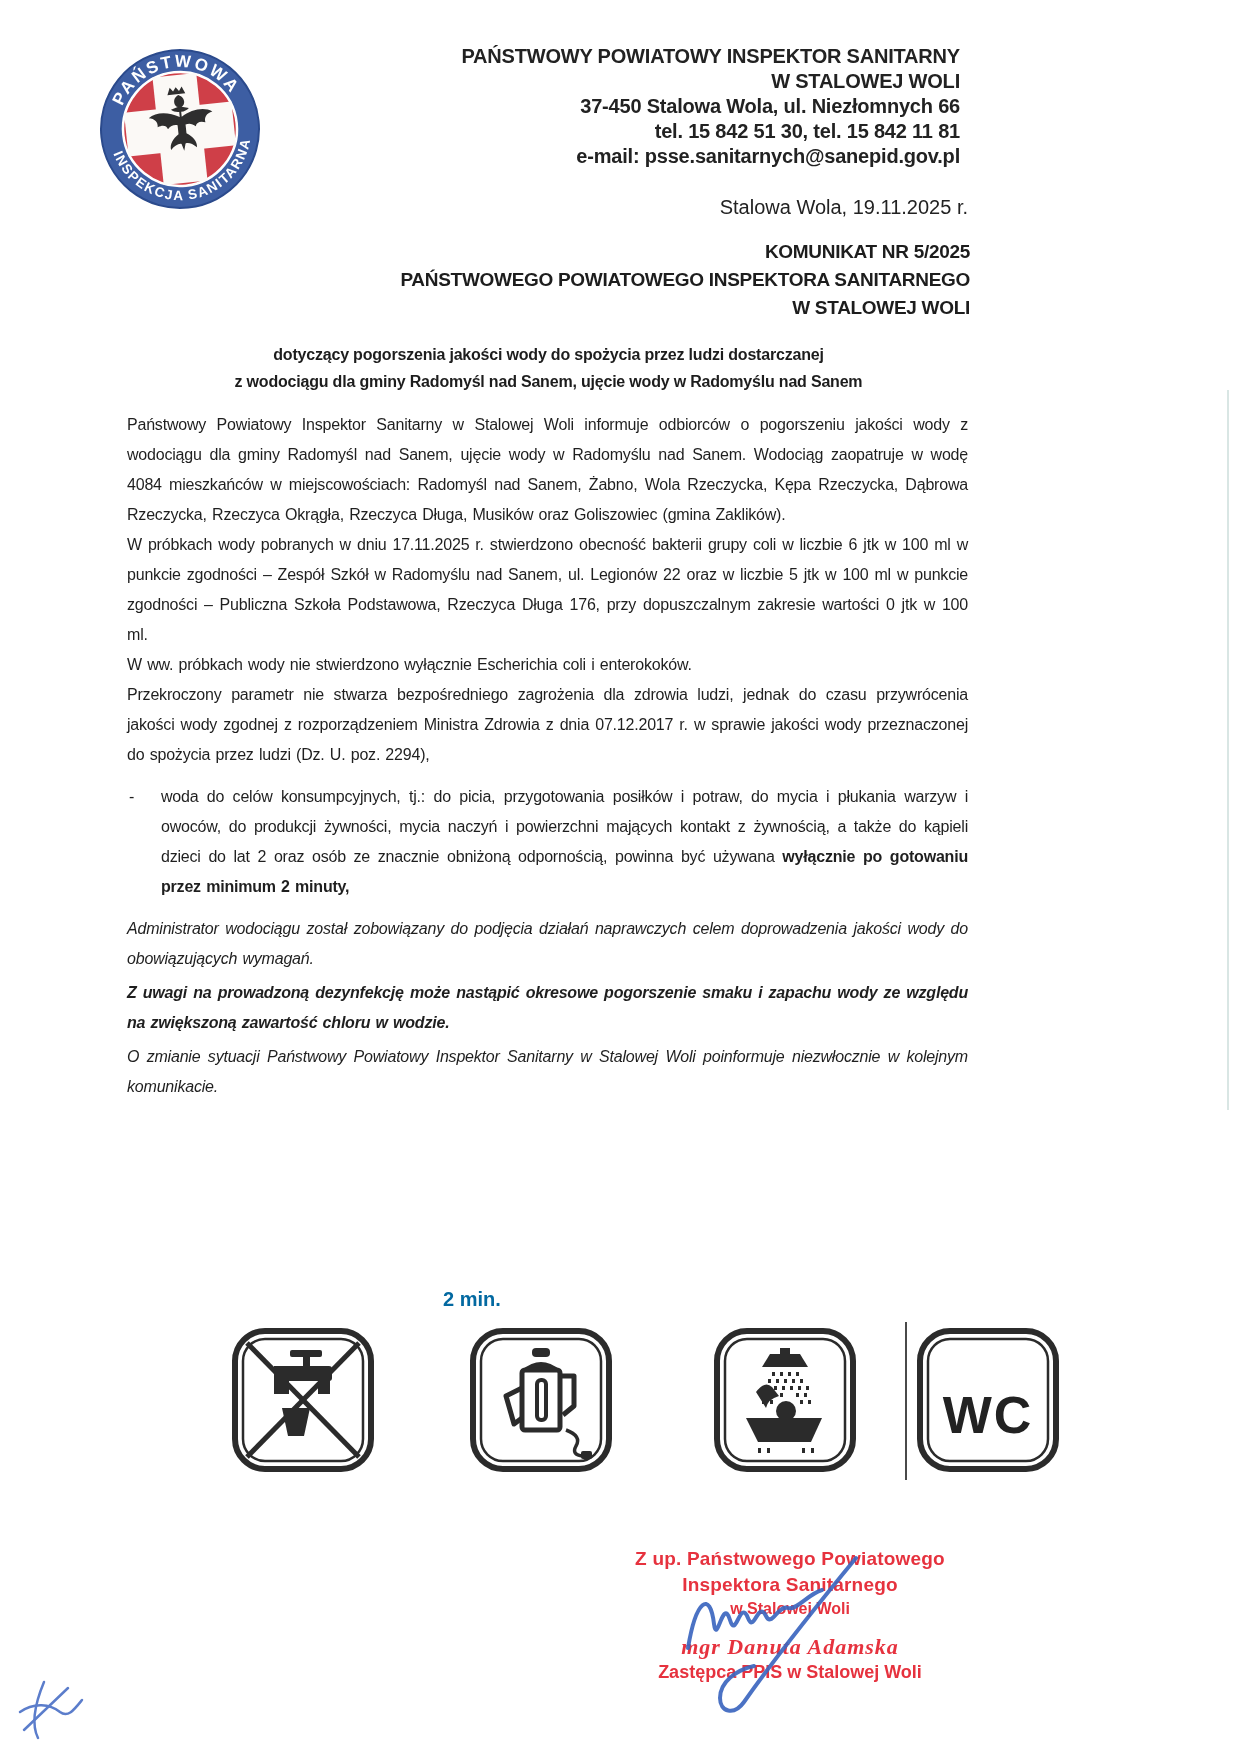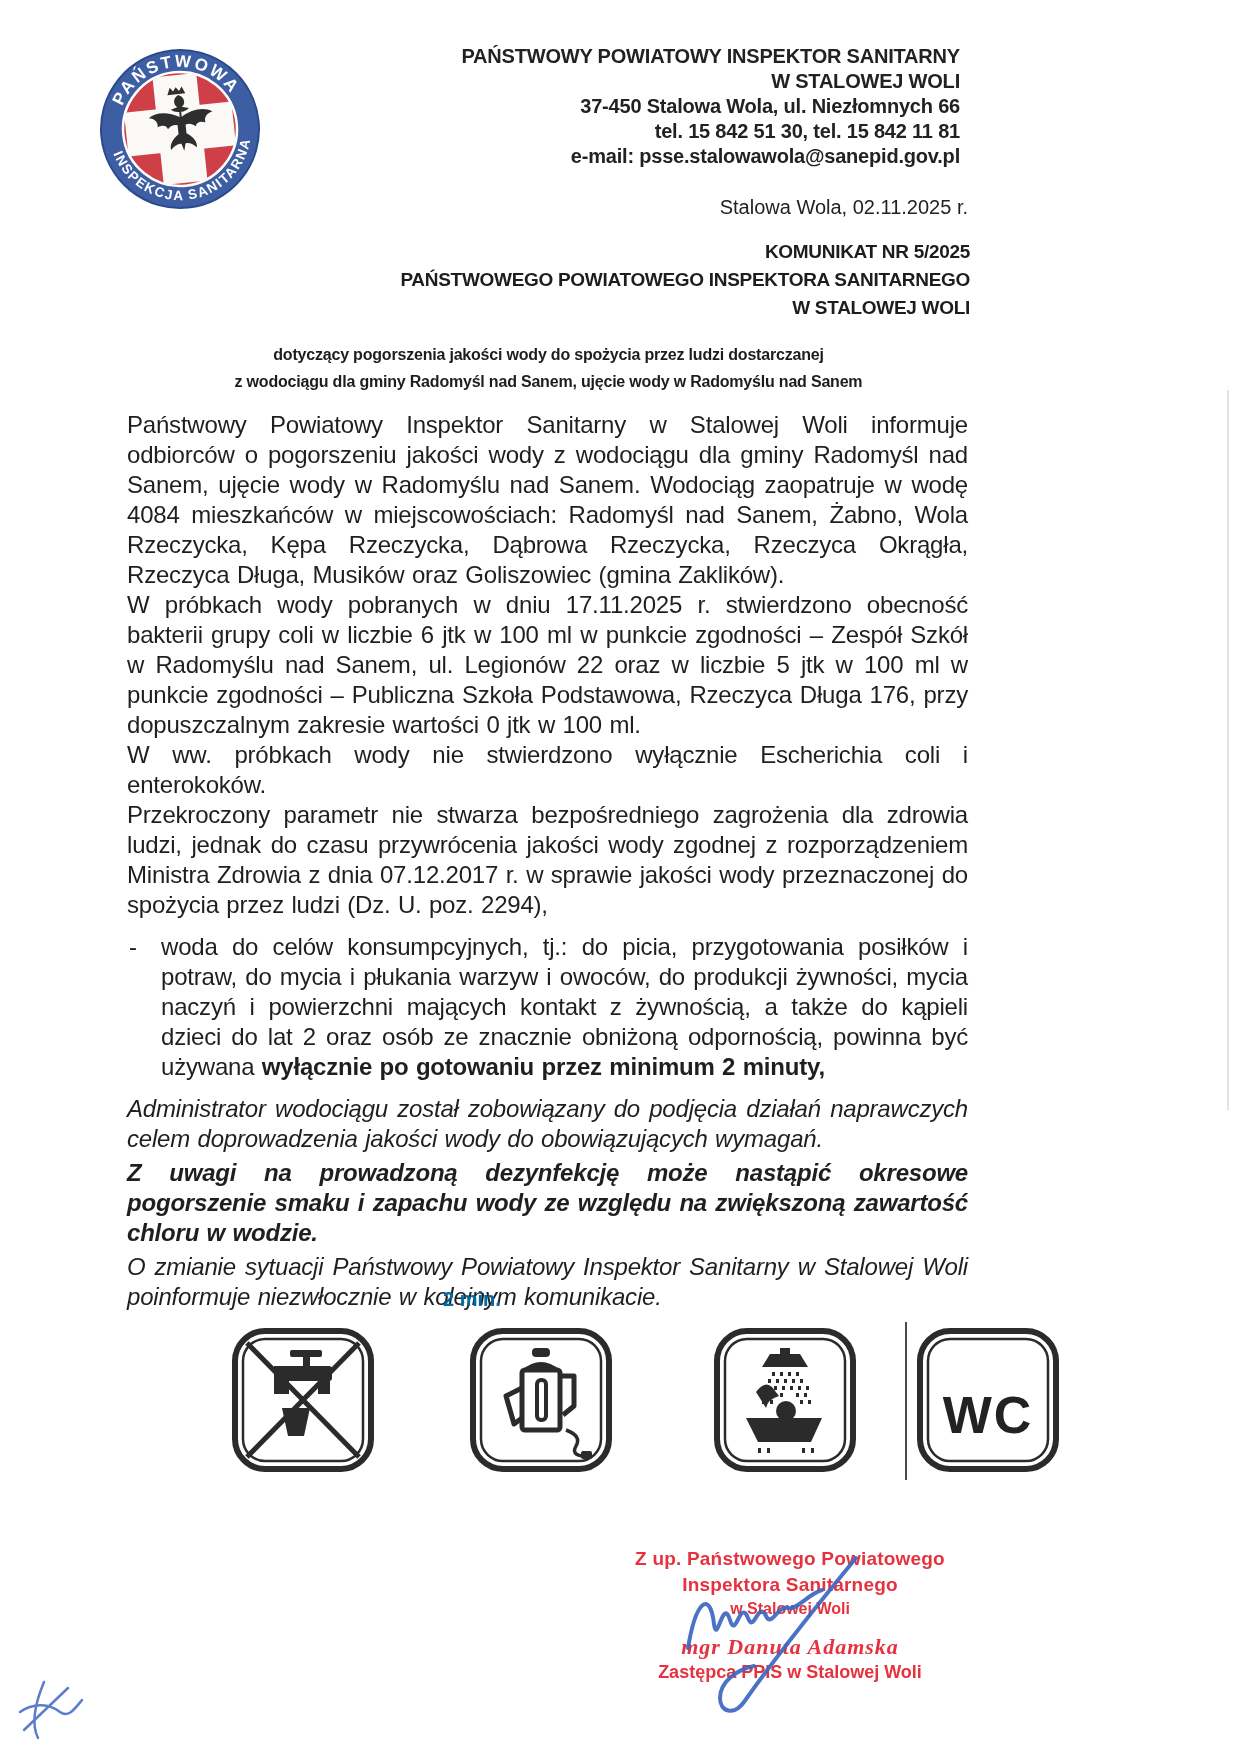--- a/index.html
+++ b/index.html
@@ -13,21 +13,21 @@
   .logo-wrap{position:absolute;left:98px;top:46px;width:164px;height:166px;transform:rotate(-6deg);}
   .header-block{position:absolute;left:280px;top:44px;width:680px;text-align:right;
     font-weight:700;font-size:20px;line-height:25px;letter-spacing:-0.2px;color:#222;}
   .date-line{position:absolute;left:560px;top:196px;width:408px;text-align:right;font-size:20px;color:#222;}
   .title-block{position:absolute;left:127px;top:238px;width:843px;text-align:right;
     font-weight:700;font-size:19px;line-height:28px;letter-spacing:-0.3px;color:#1d1d1d;}
   .subject-block{position:absolute;left:117px;top:341px;width:863px;text-align:center;
     font-weight:700;font-size:16px;line-height:27px;letter-spacing:-0.2px;color:#1d1d1d;}
   
   .body-block{position:absolute;left:127px;top:410px;width:841px;
-    font-size:24px;line-height:30px;text-align:justify;letter-spacing:-0.2px;word-spacing:1px;color:#1f1f1f;}
+    font-size:16px;line-height:30px;text-align:justify;letter-spacing:-0.2px;word-spacing:1px;color:#1f1f1f;}
   .body-block p{margin:0;}
   .body-block p.sp{margin-top:4px;font-style:italic;}
   .bullet{position:relative;padding-left:34px;margin-top:12px;}
   .bullet .marker{position:absolute;left:2px;top:0;}
   .b{font-weight:700;}
   
   .boil-label{position:absolute;left:443px;top:1288px;font-weight:700;font-size:20px;color:#0369a1;}
   .picto{position:absolute;top:1326px;width:146px;height:148px;}
   .picto.p1{left:230px;}
   .picto.p2{left:468px;}
@@ -74,24 +74,24 @@
         <textPath href="#arcBot" startOffset="50%" text-anchor="middle">INSPEKCJA SANITARNA</textPath>
       </text>
     </svg>
   </div>
 
   <div class="header-block">
     <div>PAŃSTWOWY POWIATOWY INSPEKTOR SANITARNY</div>
     <div>W STALOWEJ WOLI</div>
     <div>37-450 Stalowa Wola, ul. Niezłomnych 66</div>
     <div>tel. 15 842 51 30, tel. 15 842 11 81</div>
-    <div>e-mail: psse.stalowawola@sanepid.gov.pl</div>
-  </div>
-
-  <div class="date-line">Stalowa Wola, 02.11.2025 r.</div>
+    <div>e-mail: psse.sanitarnych@sanepid.gov.pl</div>
+  </div>
+
+  <div class="date-line">Stalowa Wola, 19.11.2025 r.</div>
 
   <div class="title-block">
     <div>KOMUNIKAT NR 5/2025</div>
     <div>PAŃSTWOWEGO POWIATOWEGO INSPEKTORA SANITARNEGO</div>
     <div>W STALOWEJ WOLI</div>
   </div>
 
   <div class="subject-block">
     <div>dotyczący pogorszenia jakości wody do spożycia przez ludzi dostarczanej</div>
     <div>z wodociągu dla gminy Radomyśl nad Sanem, ujęcie wody w Radomyślu nad Sanem</div>

